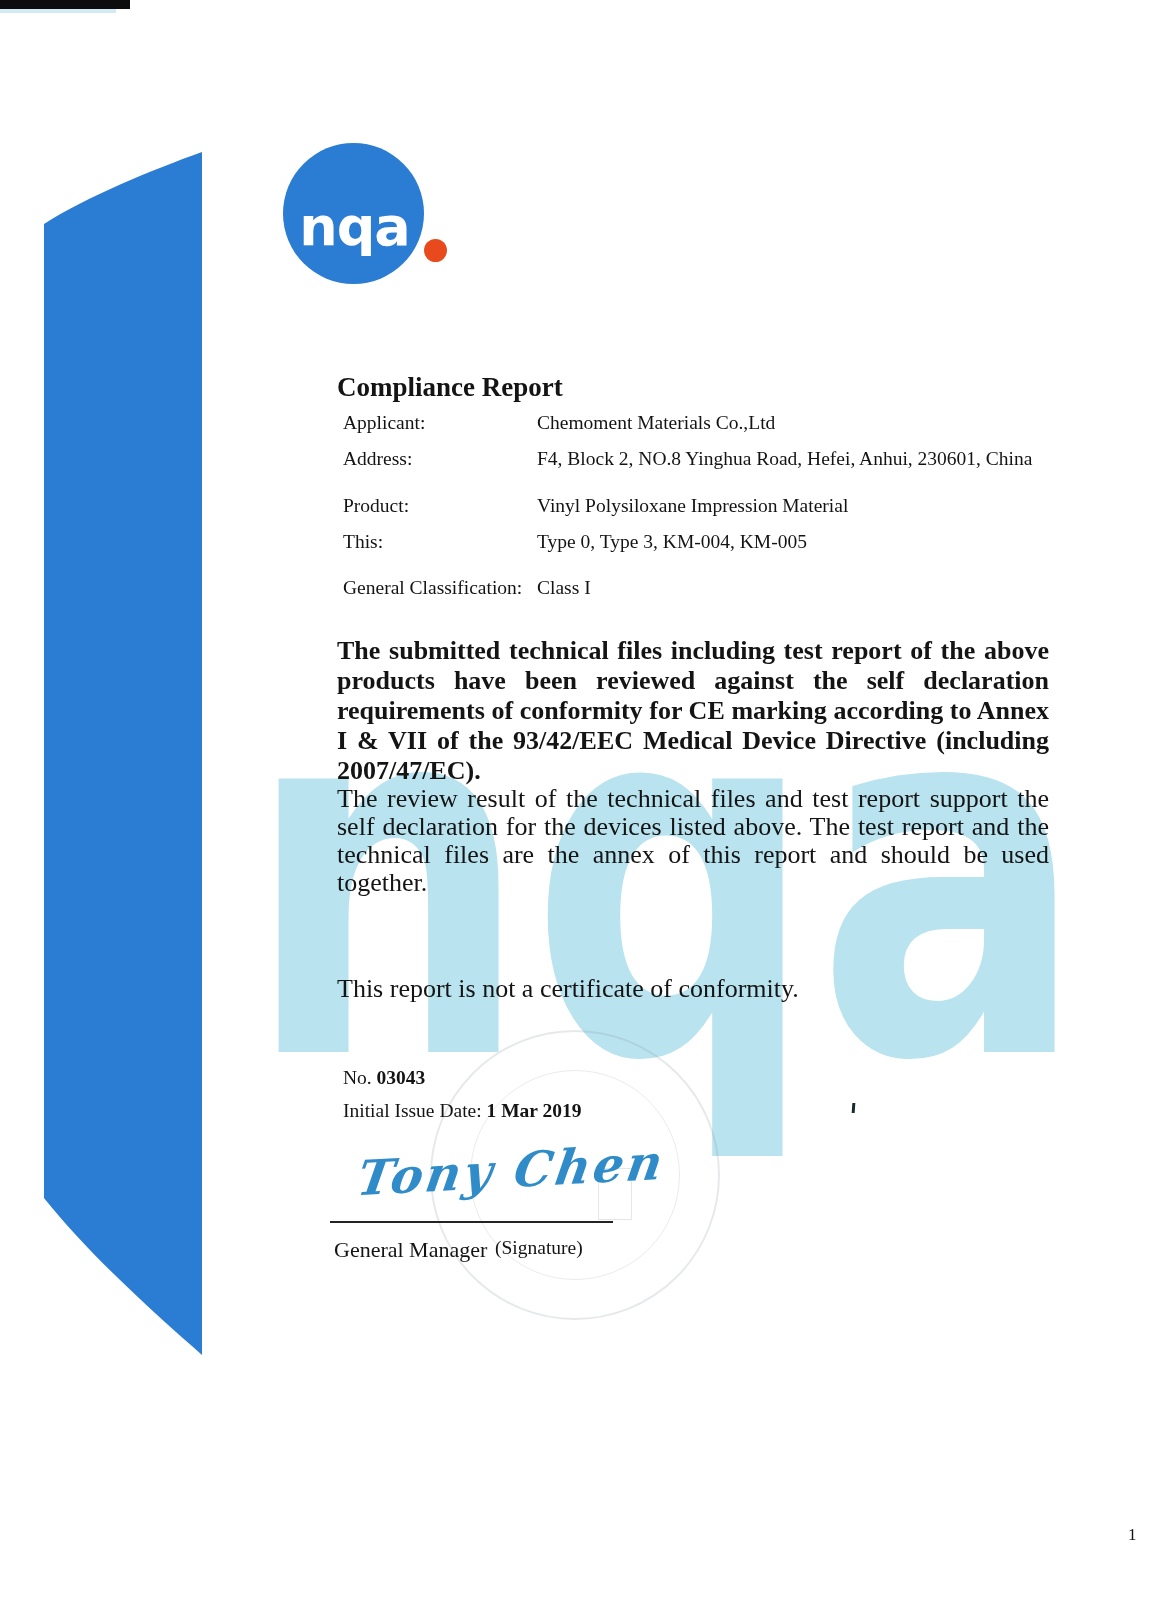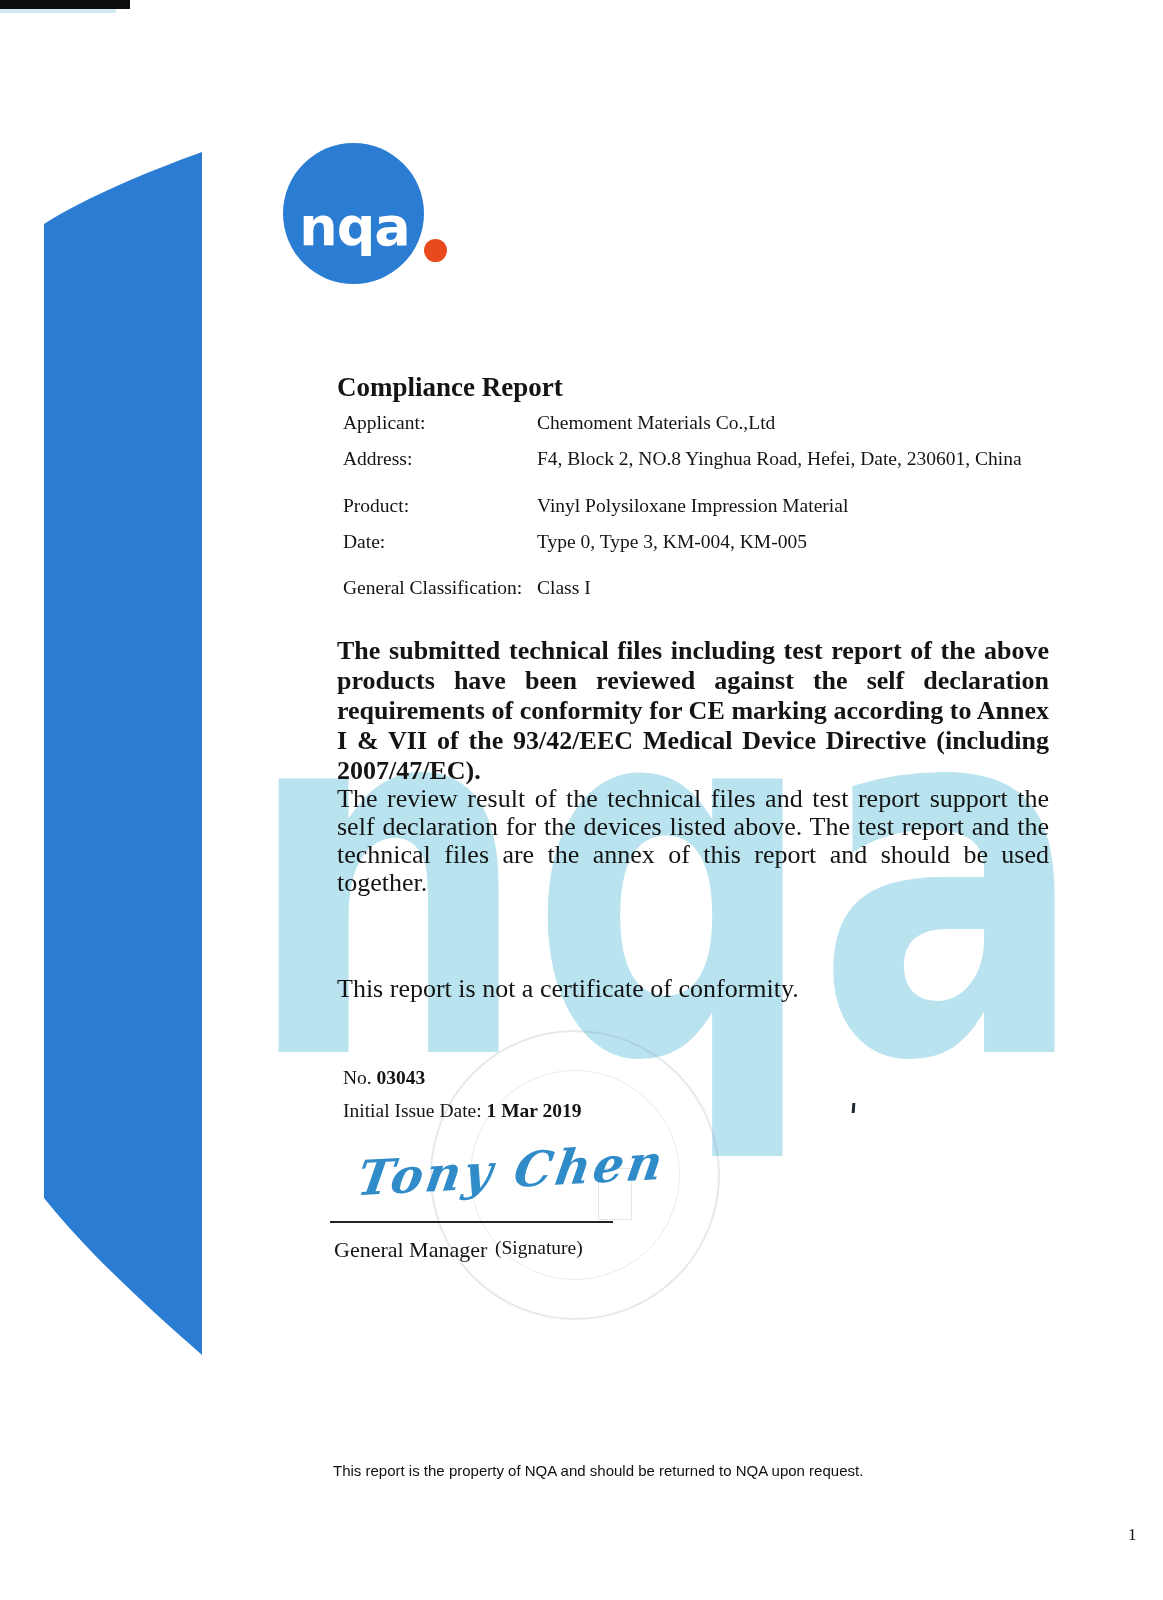--- a/index.html
+++ b/index.html
@@ -108,28 +108,28 @@
   <div class="logo-dot" style="background:#e8491d"></div>
 
   <h1 class="doc-title">Compliance Report</h1>
 
   <div class="field-row" style="top:412px">
     <span class="field-label">Applicant:</span>
     <span class="field-value">Chemoment Materials Co.,Ltd</span>
   </div>
   <div class="field-row" style="top:448px">
     <span class="field-label">Address:</span>
-    <span class="field-value">F4, Block 2, NO.8 Yinghua Road, Hefei, Date, 230601, China</span>
+    <span class="field-value">F4, Block 2, NO.8 Yinghua Road, Hefei, Anhui, 230601, China</span>
   </div>
   <div class="field-row" style="top:495px">
     <span class="field-label">Product:</span>
     <span class="field-value">Vinyl Polysiloxane Impression Material</span>
   </div>
   <div class="field-row" style="top:531px">
-    <span class="field-label">Date:</span>
+    <span class="field-label">This:</span>
     <span class="field-value">Type 0, Type 3, KM-004, KM-005</span>
   </div>
   <div class="field-row" style="top:577px">
     <span class="field-label">General Classification:</span>
     <span class="field-value">Class I</span>
   </div>
 
   <p class="para para-bold" style="top:636px">The submitted technical files including test report of the above products have been reviewed against the self declaration requirements of conformity for CE marking according to Annex I &amp; VII of the 93/42/EEC Medical Device Directive (including 2007/47/EC).</p>
   <p class="para para-reg" style="top:785px">The review result of the technical files and test report support the self declaration for the devices listed above. The test report and the technical files are the annex of this report and should be used together.</p>
   <p class="para para-reg" style="top:975px">This report is not a certificate of conformity.</p>
@@ -141,16 +141,15 @@
     <span>Initial Issue Date: </span><span class="bold">1 Mar 2019</span>
   </div>
 
   <div class="ink-tick"></div>
 
   <div class="signature-name" style="color:#2f8cc9">Tony Chen</div>
   <div class="signature-rule"></div>
   <span class="role-label">General Manager</span>
   <span class="sig-caption">(Signature)</span>
 
-  <div class="footer-note">This report is the property of NQA and should be returned to NQA upon request.</div>
   <div class="page-number">1</div>
 
 </div>
 
 </body></html>

